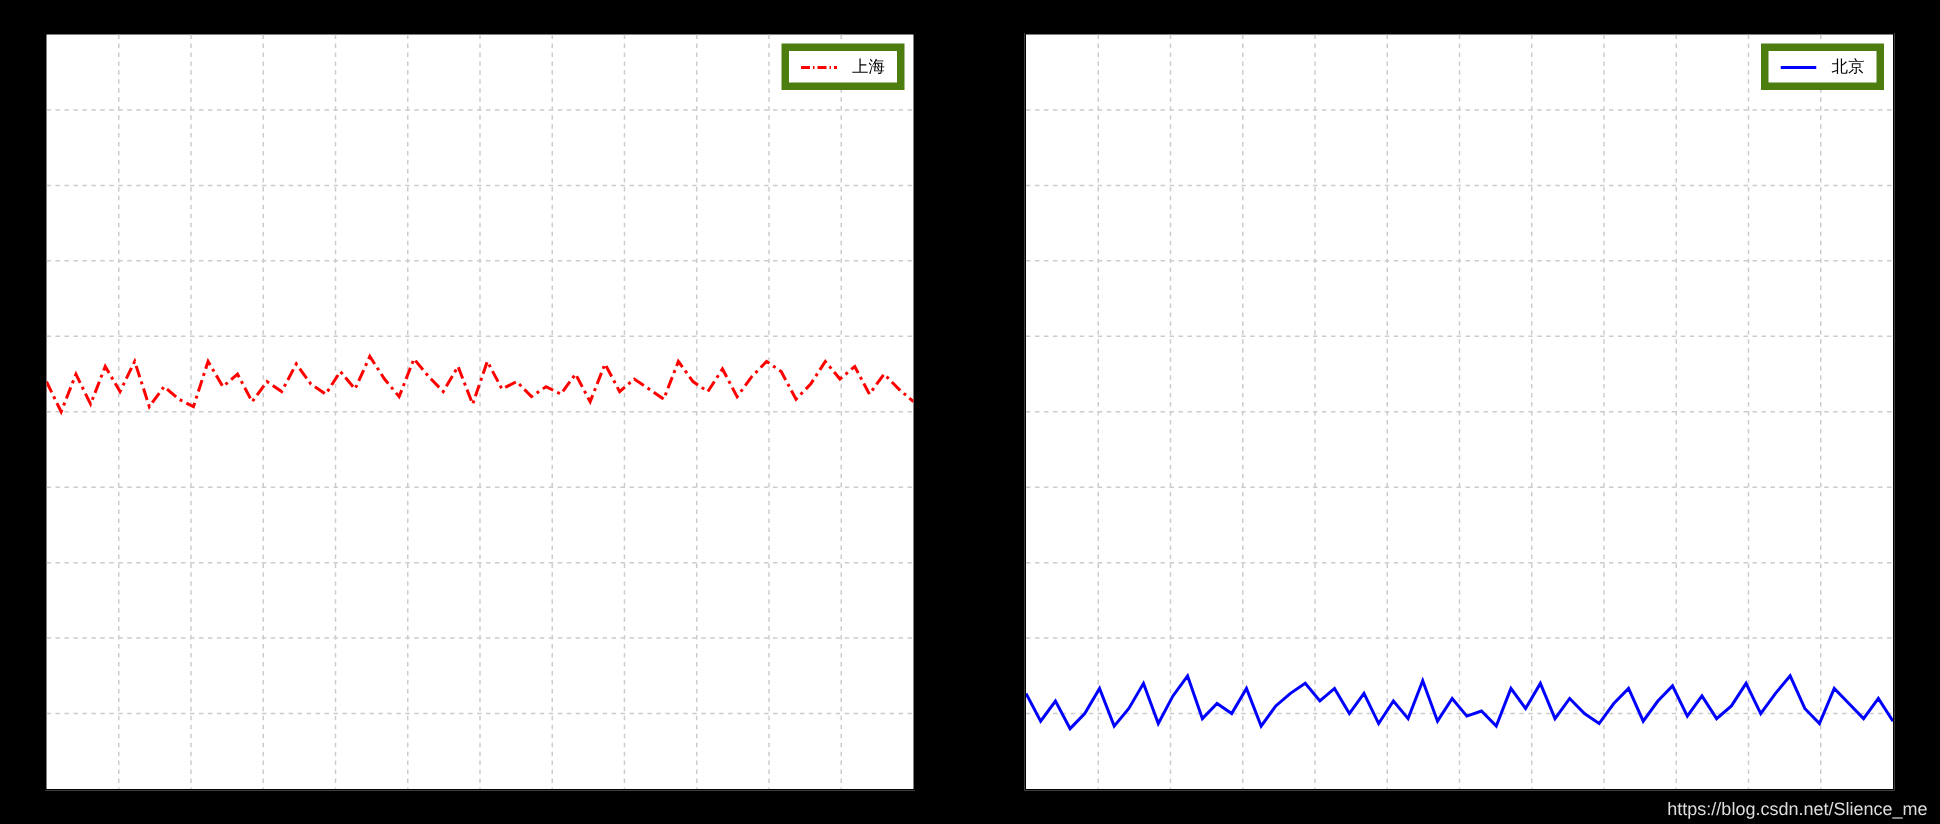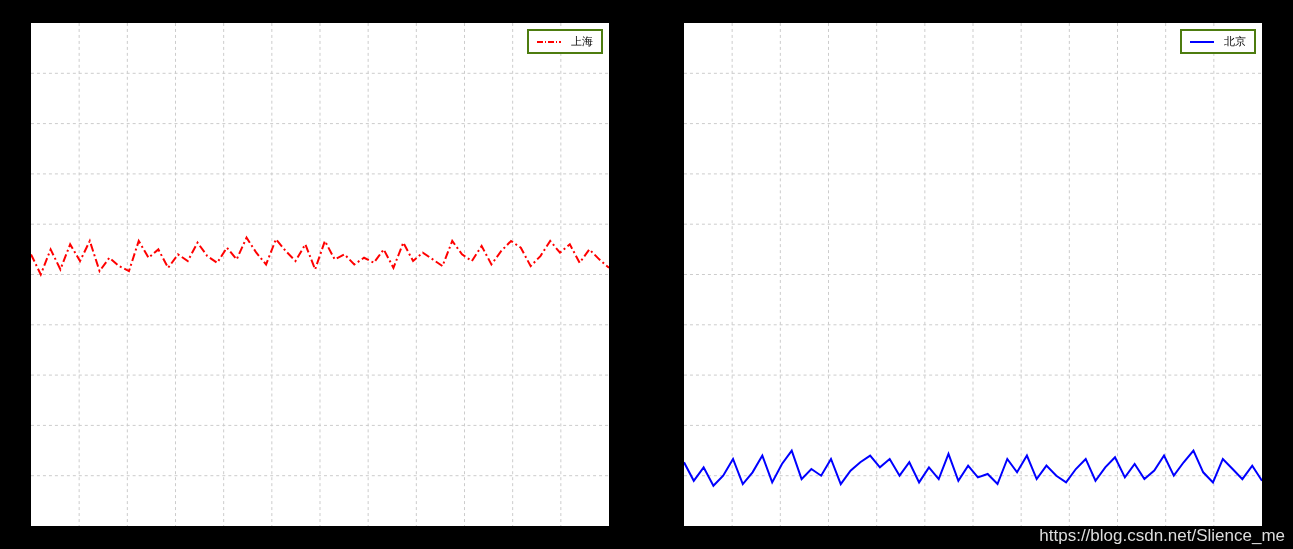--- a/index.html
+++ b/index.html
@@ -19,21 +19,21 @@
       width: 580px;
       height: 505px;
       position: relative;
       border: 1px solid #000;
     }
     .legend {
       position: absolute;
       top: 6px;
       right: 6px;
       background: #fff;
-      border: 2px solid #4d7c0f;
+      border: 5px solid #4d7c0f;
       padding: 3px 8px;
       display: flex;
       align-items: center;
       gap: 10px;
       font-size: 11px;
     }
     .legend-swatch {
       width: 24px;
       height: 10px;
       display: flex;
@@ -43,21 +43,21 @@
     .chart-svg {
       position: absolute;
       top: 0; left: 0;
       width: 100%; height: 100%;
     }
     .watermark {
       position: absolute;
       bottom: 3px;
       right: 8px;
       color: #ddd;
-      font-size: 17px;
+      font-size: 12px;
       font-family: Arial, sans-serif;
     }
   </style>
 </head>
 <body>
 
 <div class="chart-panel">
   <svg class="chart-svg" viewBox="0 0 580 505" preserveAspectRatio="none">
       <line x1="0" x2="580" y1="50.5" y2="50.5" stroke="#ccc" stroke-dasharray="3 3" stroke-width="1"></line>
       <line x1="0" x2="580" y1="101" y2="101" stroke="#ccc" stroke-dasharray="3 3" stroke-width="1"></line>

